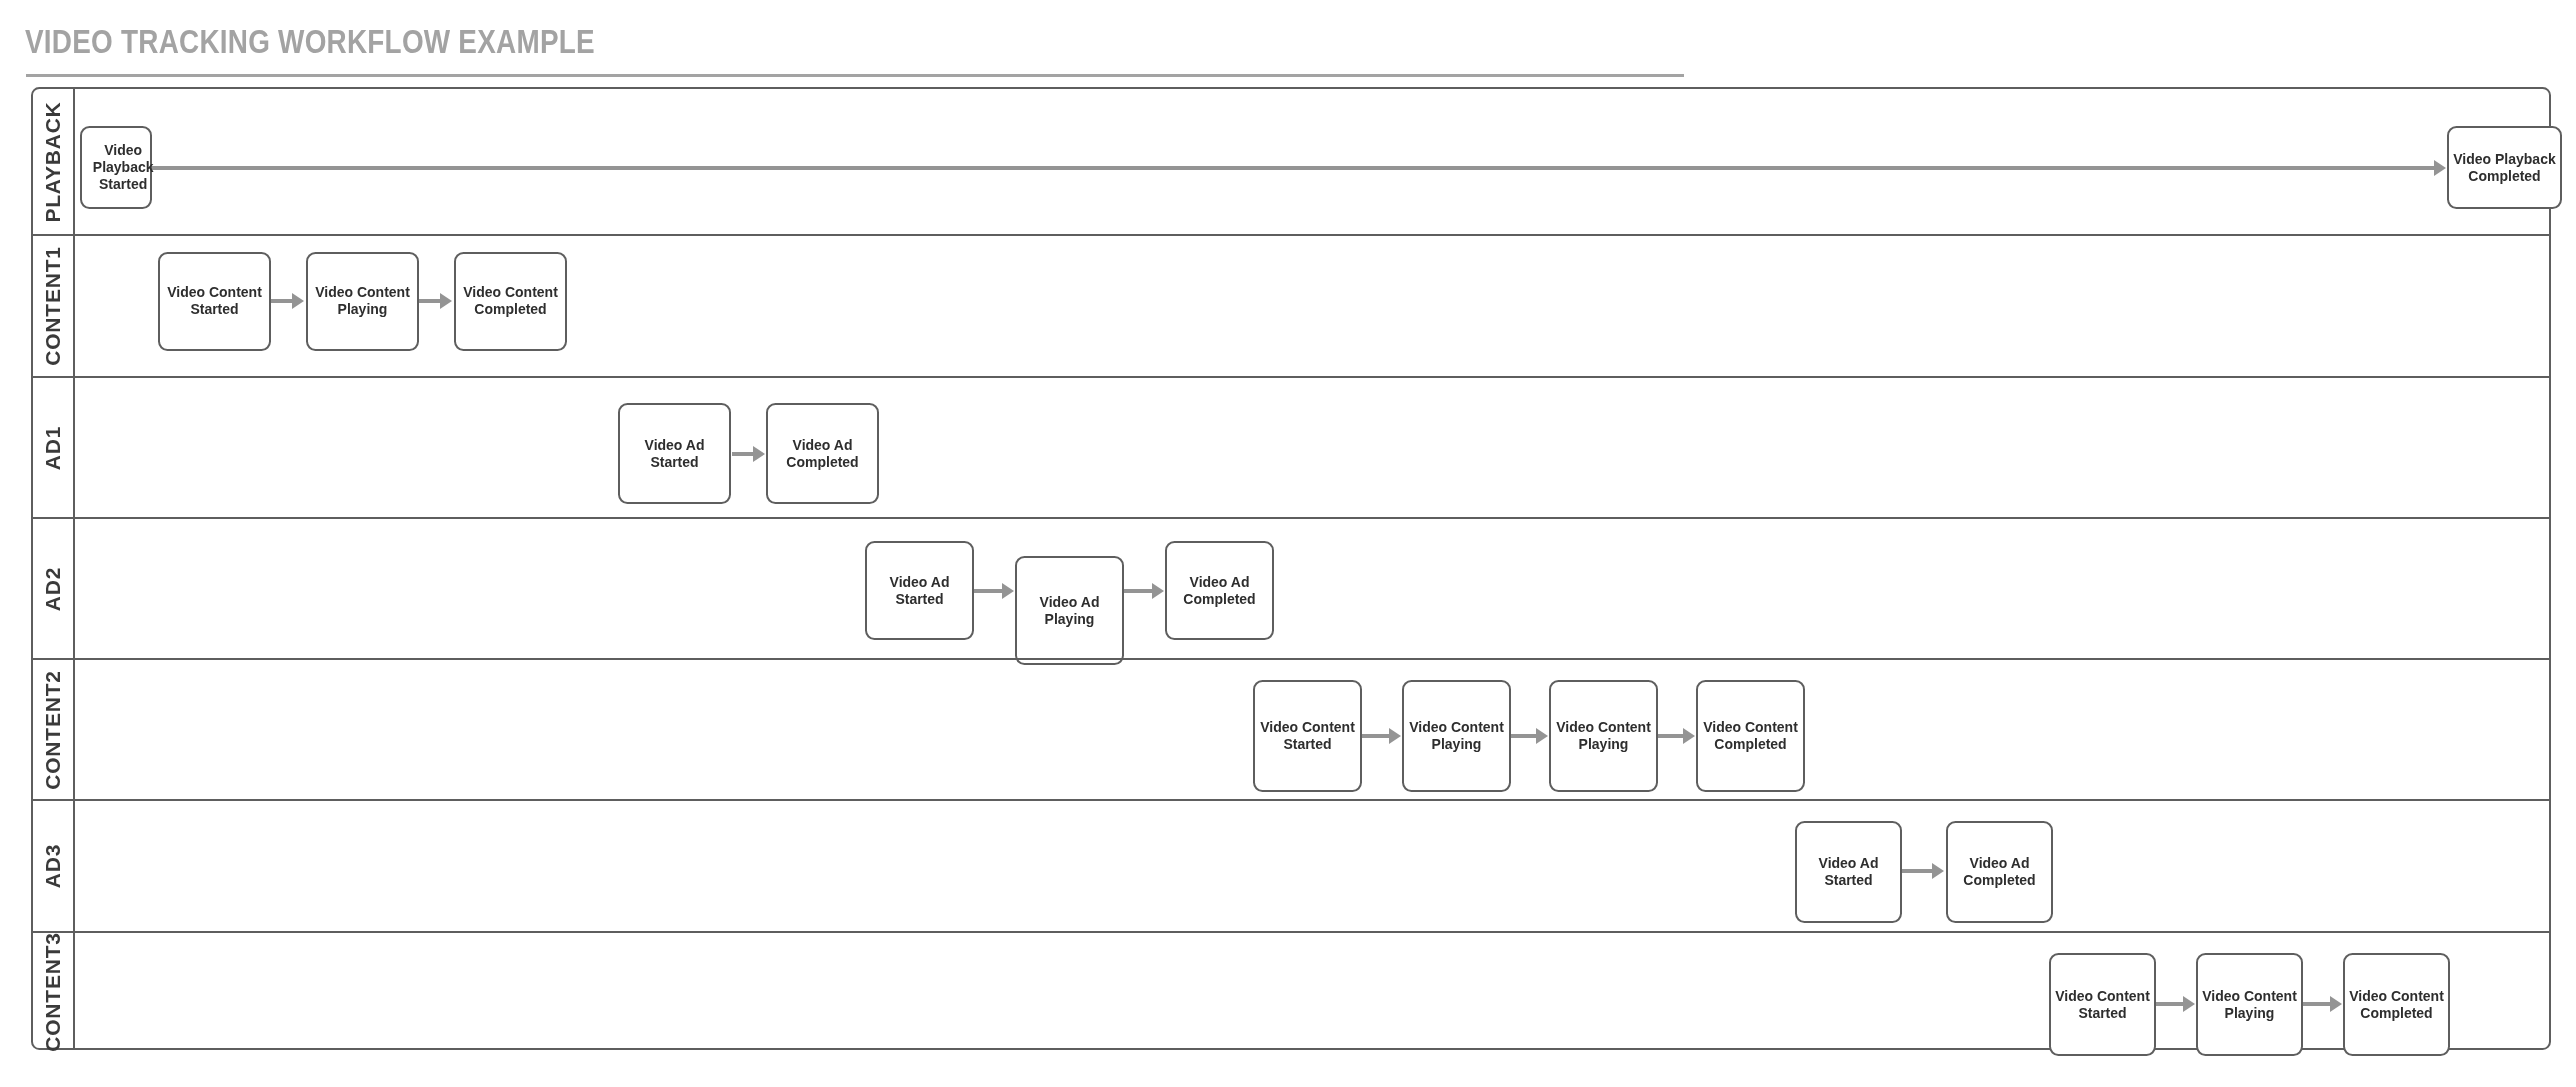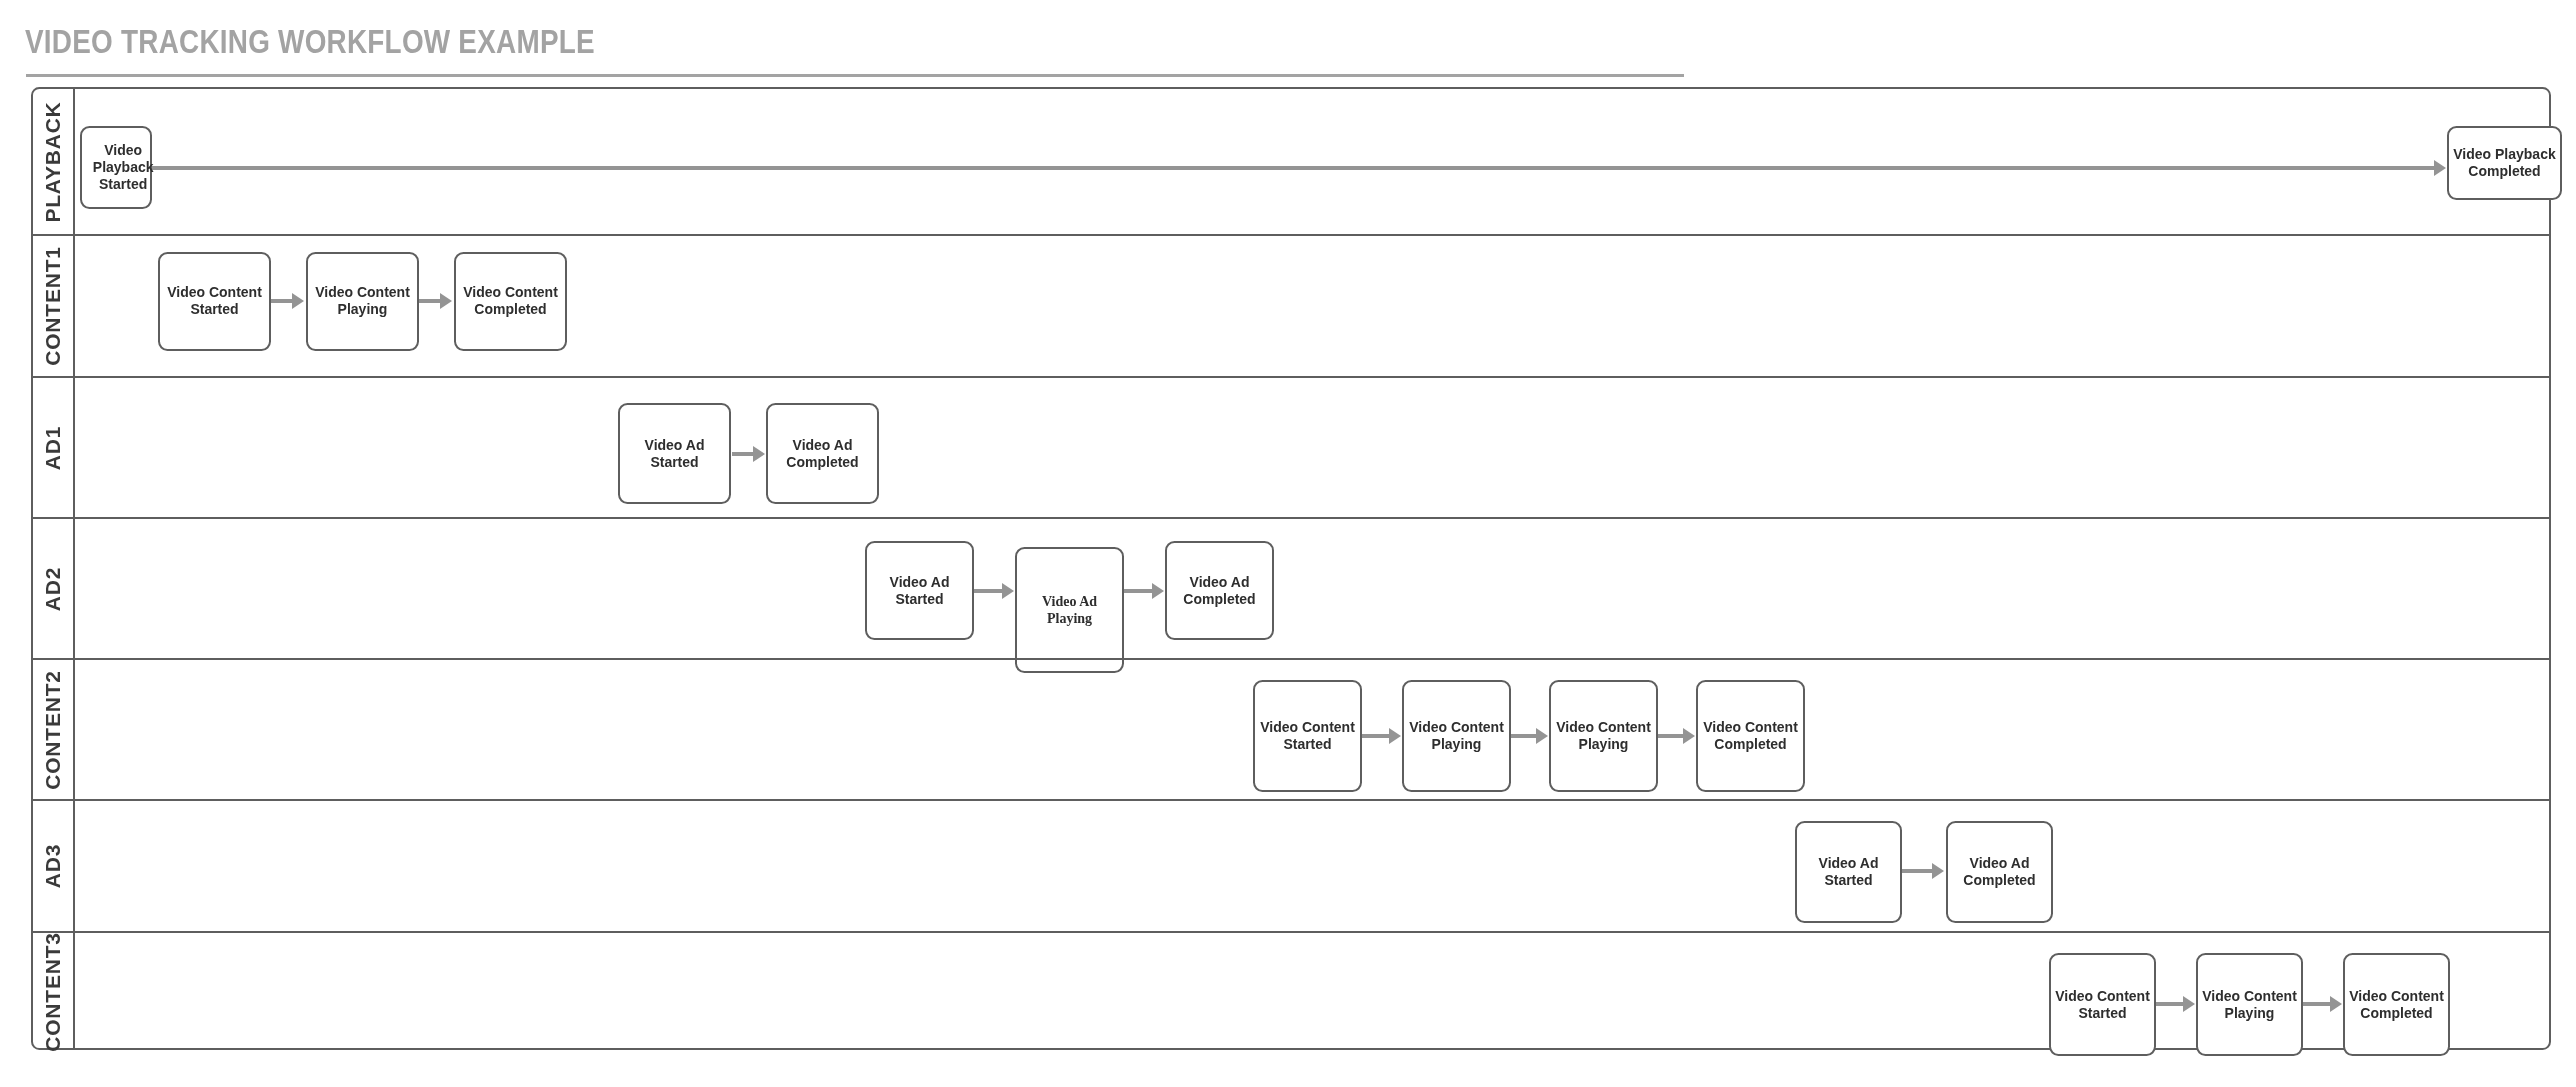--- a/index.html
+++ b/index.html
@@ -130,21 +130,21 @@
 <div id="title-rule"></div>
 
 <div id="swimlane-container">
     <div class="lane" style="height: 145px;">
       <div class="lane-label-cell">
         <div class="lane-label-text">PLAYBACK</div>
       </div>
       <div class="lane-body">
         <div class="connector" style="left: 77px; top: 77px; width: 2283px;"></div>
         <div class="node" style="left: 5.2px; top: 37px; width: 72px; height: 83px; padding-left: 16px;">Video Playback Started</div>
-        <div class="node" style="left: 2372px; top: 37px; width: 115px; height: 74px;">Video Playback Completed</div>
+        <div class="node" style="left: 2372px; top: 37px; width: 115px; height: 83px;">Video Playback Completed</div>
       </div>
     </div>
     <div class="lane" style="height: 142px;">
       <div class="lane-label-cell">
         <div class="lane-label-text">CONTENT1</div>
       </div>
       <div class="lane-body">
         <div class="connector" style="left: 196px; top: 63px; width: 22px;"></div>
         <div class="connector" style="left: 344px; top: 63px; width: 22.3px;"></div>
         <div class="node" style="left: 83px; top: 15.6px; width: 113px; height: 99px;">Video Content Started</div>
@@ -163,21 +163,21 @@
       </div>
     </div>
     <div class="lane" style="height: 141px;">
       <div class="lane-label-cell">
         <div class="lane-label-text">AD2</div>
       </div>
       <div class="lane-body">
         <div class="connector" style="left: 899px; top: 70px; width: 29px;"></div>
         <div class="connector" style="left: 1049px; top: 70px; width: 28.6px;"></div>
         <div class="node" style="left: 790px; top: 22px; width: 109px; height: 99px;">Video Ad Started</div>
-        <div class="node" style="left: 940px; top: 28px; width: 109px; height: 126px; font-family: Liberation Serif, serif;">Video Ad Playing</div>
+        <div class="node" style="left: 940px; top: 37px; width: 109px; height: 109px;">Video Ad Playing</div>
         <div class="node" style="left: 1090px; top: 22px; width: 109px; height: 99px;">Video Ad Completed</div>
       </div>
     </div>
     <div class="lane" style="height: 141px;">
       <div class="lane-label-cell">
         <div class="lane-label-text">CONTENT2</div>
       </div>
       <div class="lane-body">
         <div class="connector" style="left: 1287px; top: 74px; width: 27.5px;"></div>
         <div class="connector" style="left: 1436px; top: 74px; width: 26px;"></div>

